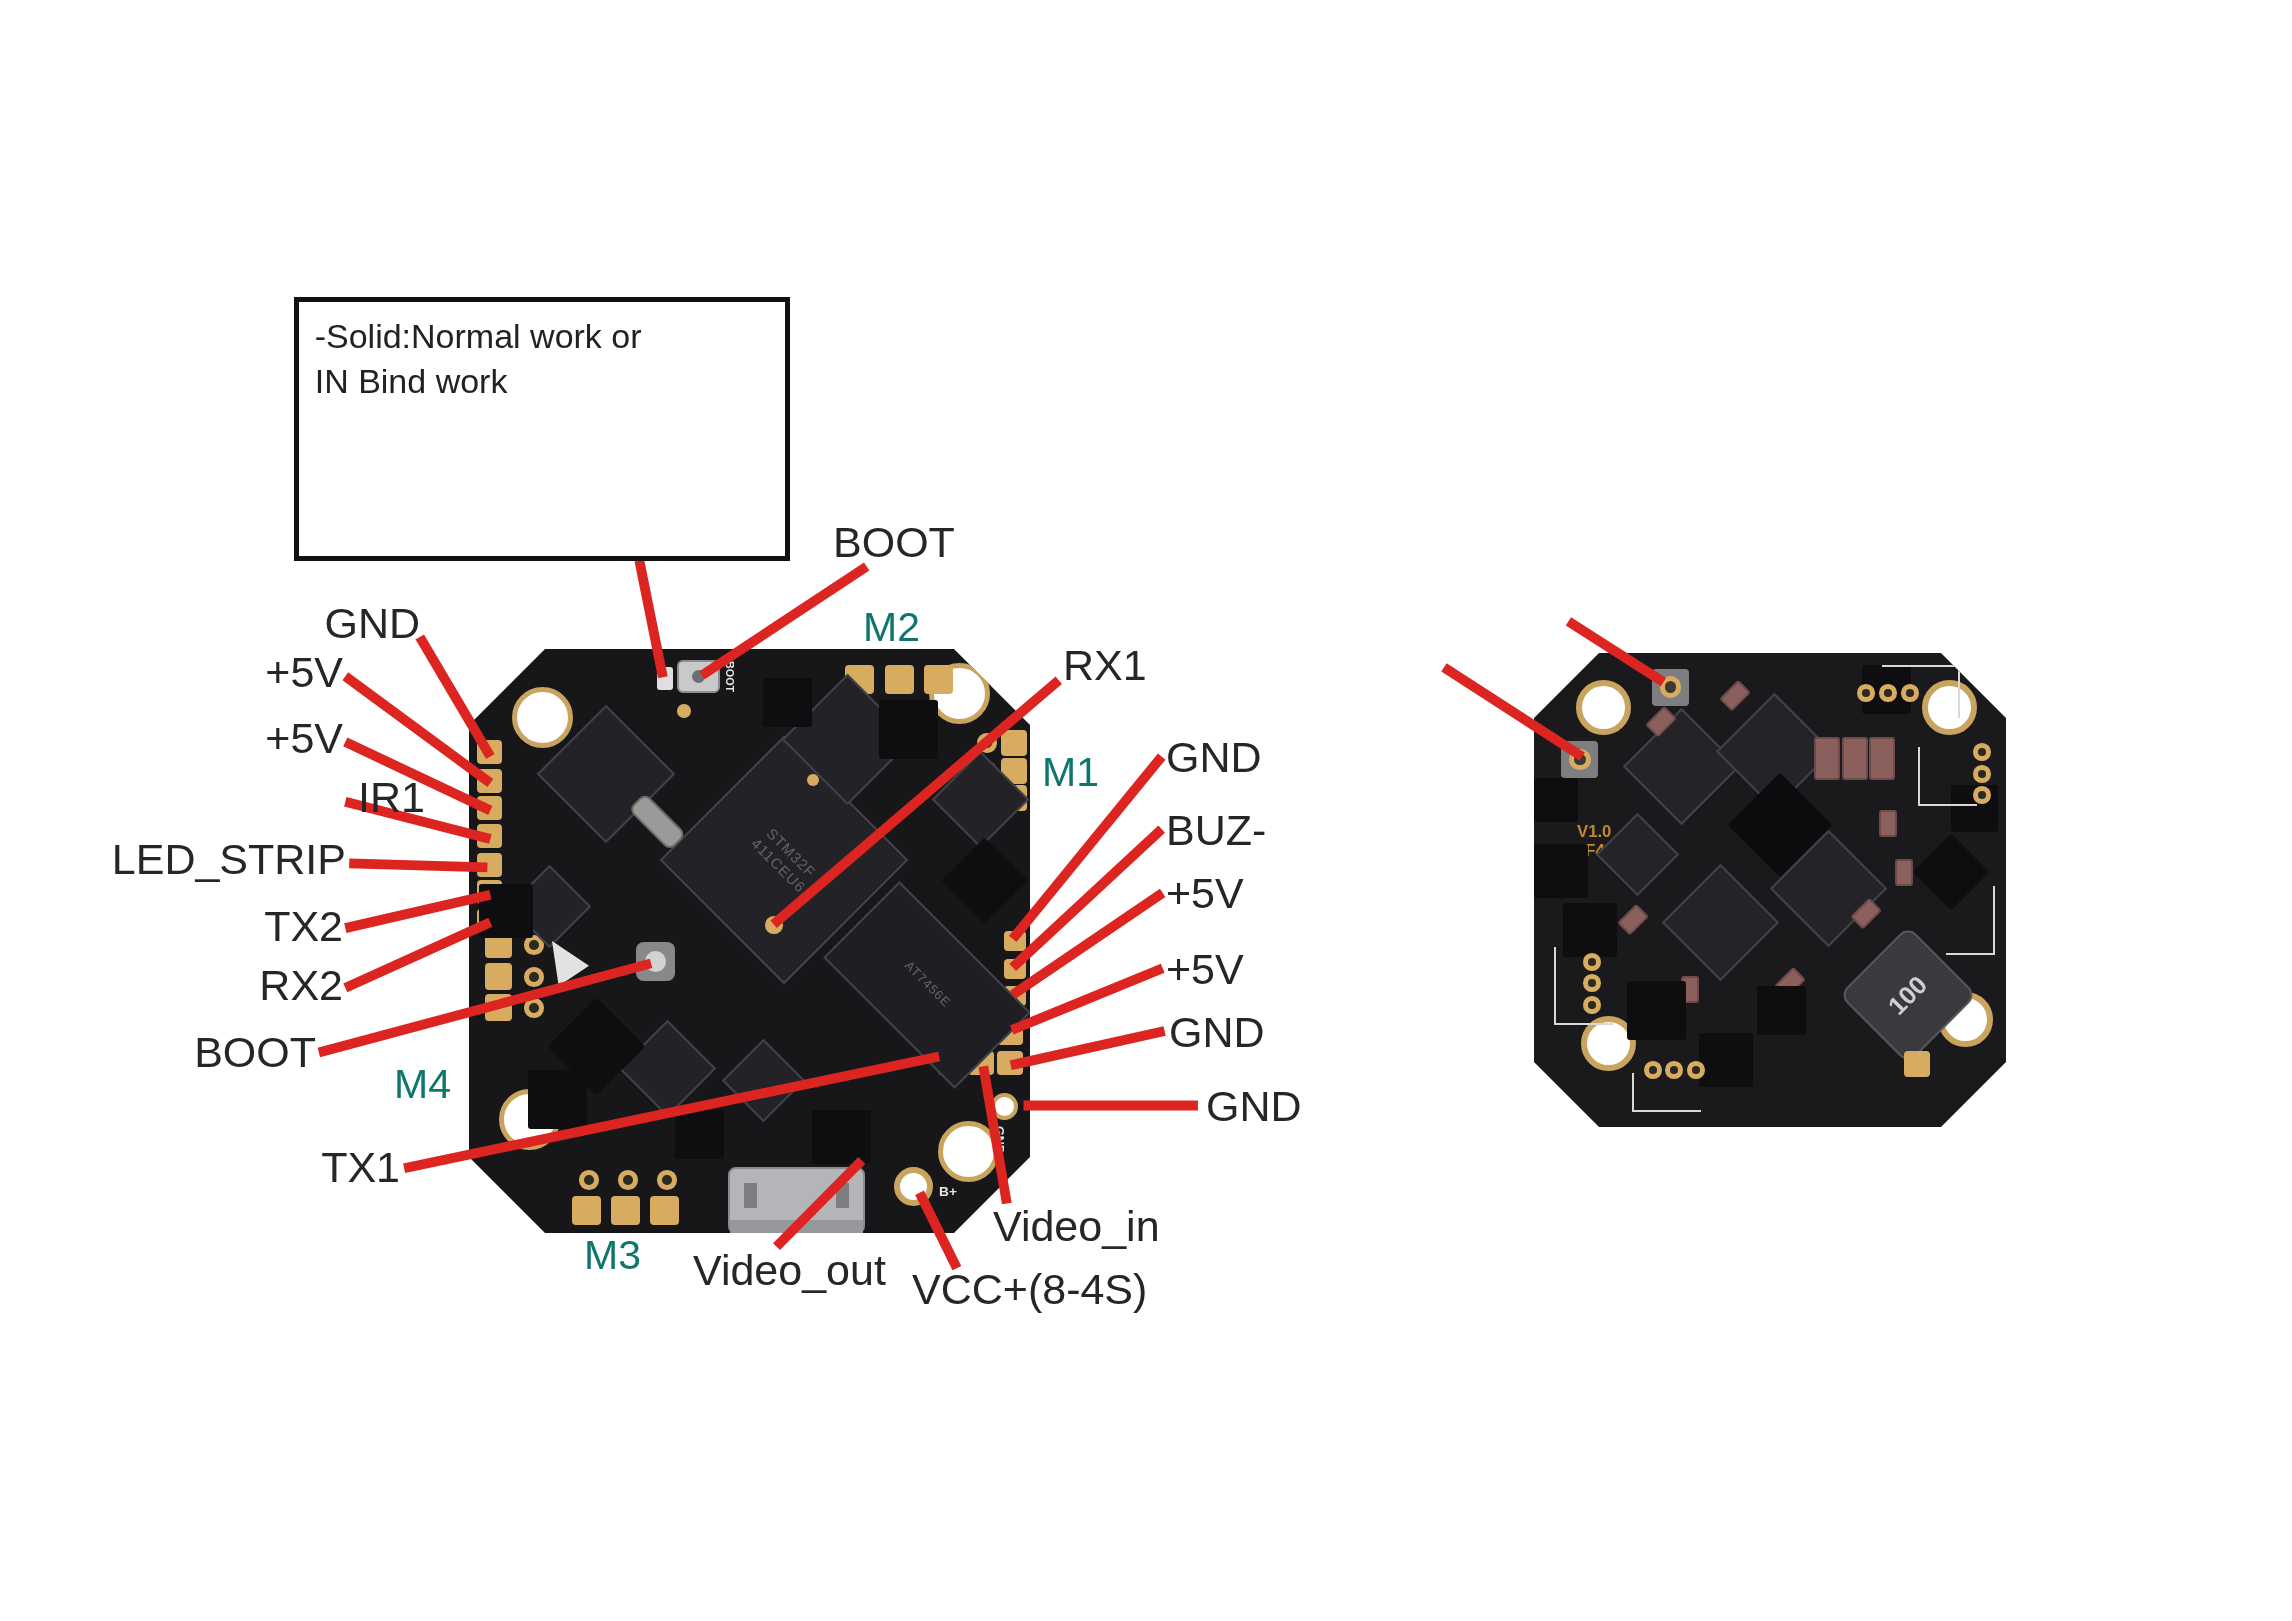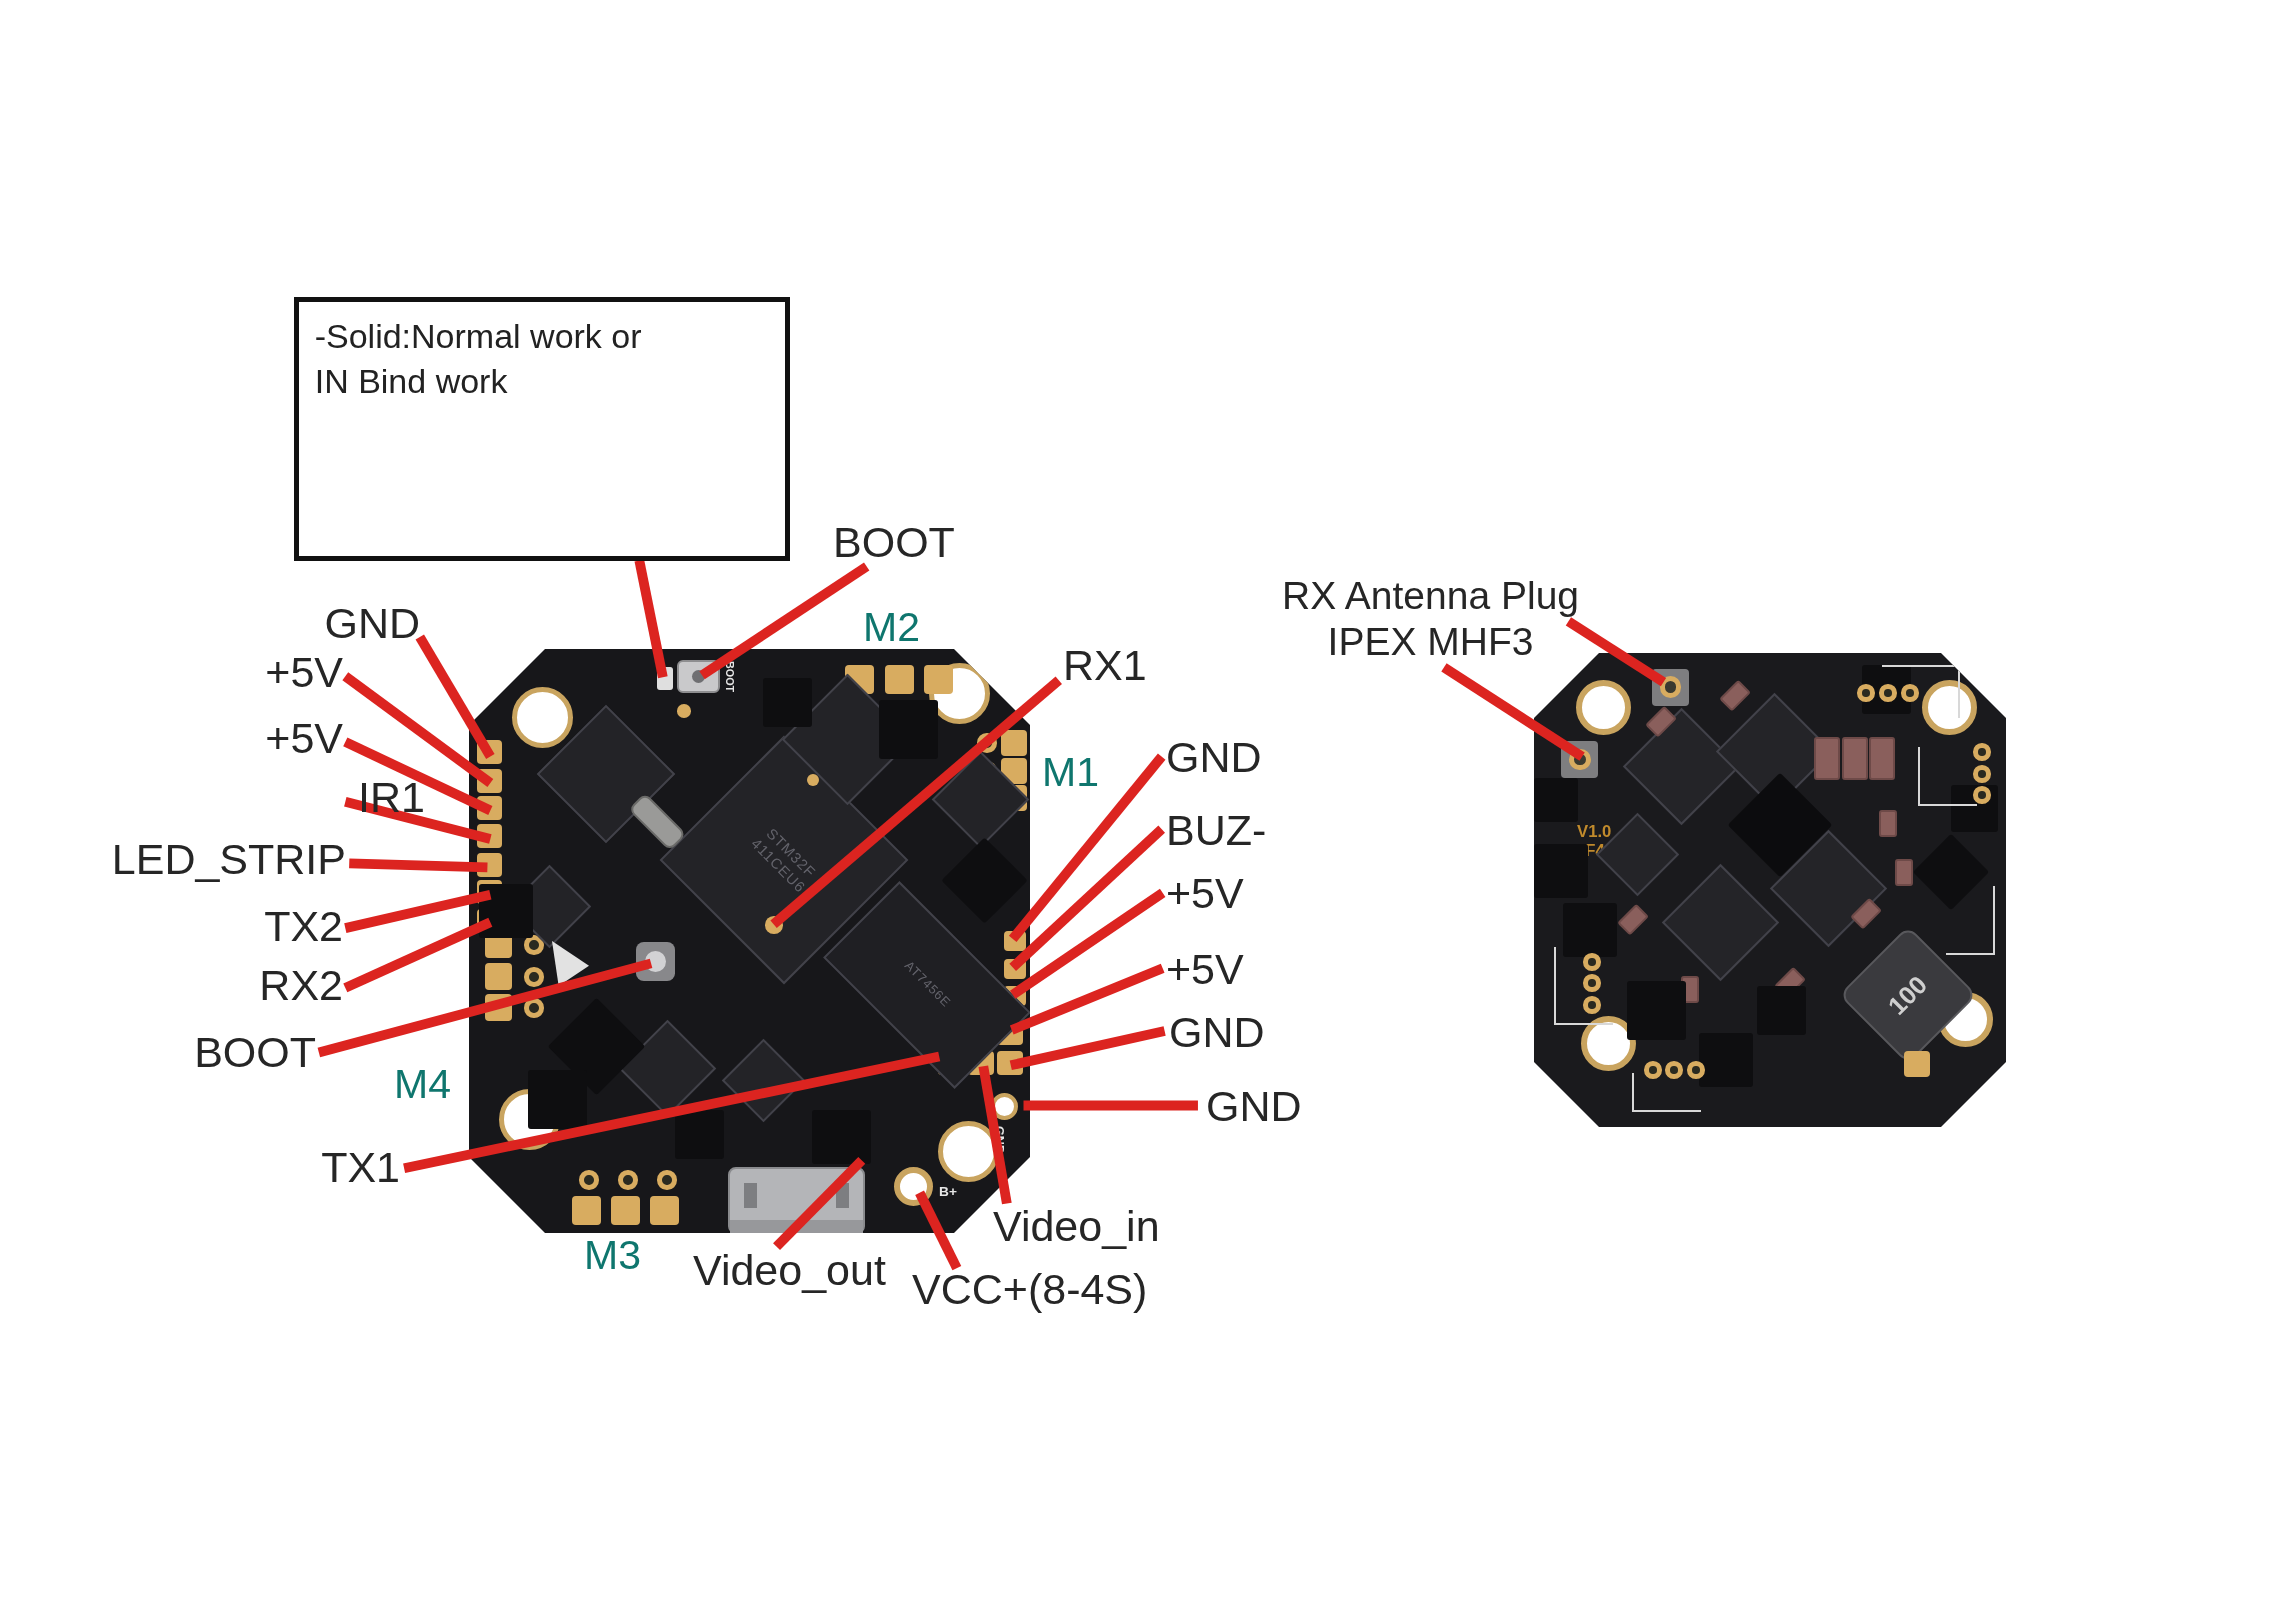--- a/index.html
+++ b/index.html
@@ -278,19 +278,15 @@
   <div class="pin-label" style="left:912px;top:1267px;">VCC+(8-4S)</div>
   <div class="pin-label" style="left:993px;top:1204px;">Video_in</div>
 
   <div class="pin-label" style="left:833px;top:520px;">BOOT</div>
 
   <div class="motor-label" style="left:1042px;top:749px;">M1</div>
   <div class="motor-label" style="left:863px;top:604px;">M2</div>
   <div class="motor-label" style="left:584px;top:1232px;">M3</div>
   <div class="motor-label" style="left:394px;top:1061px;">M4</div>
 
-  <div class="ant-label">
-    <div>RX Antenna Plug</div>
-    <div>IPEX MHF3</div>
-  </div>
 
 </div>
 
 
 </body></html>

